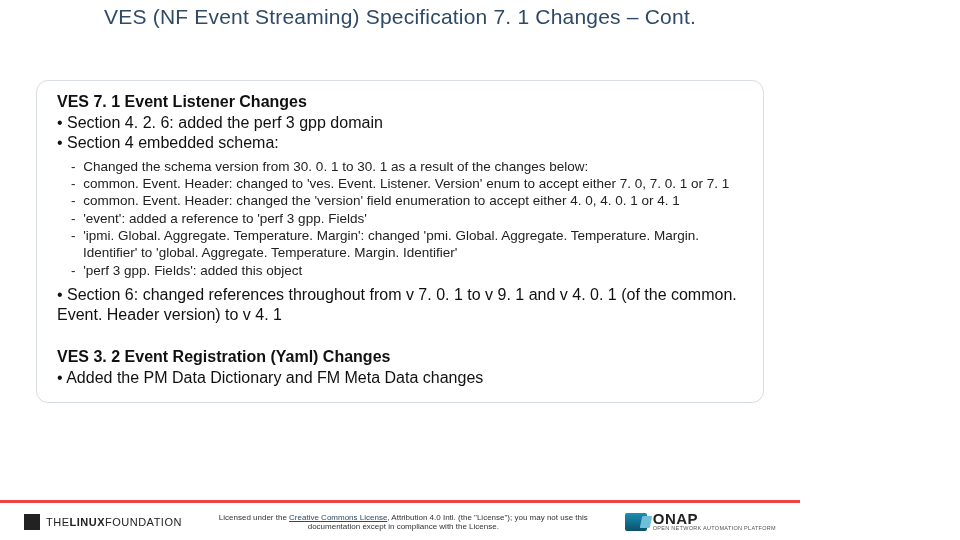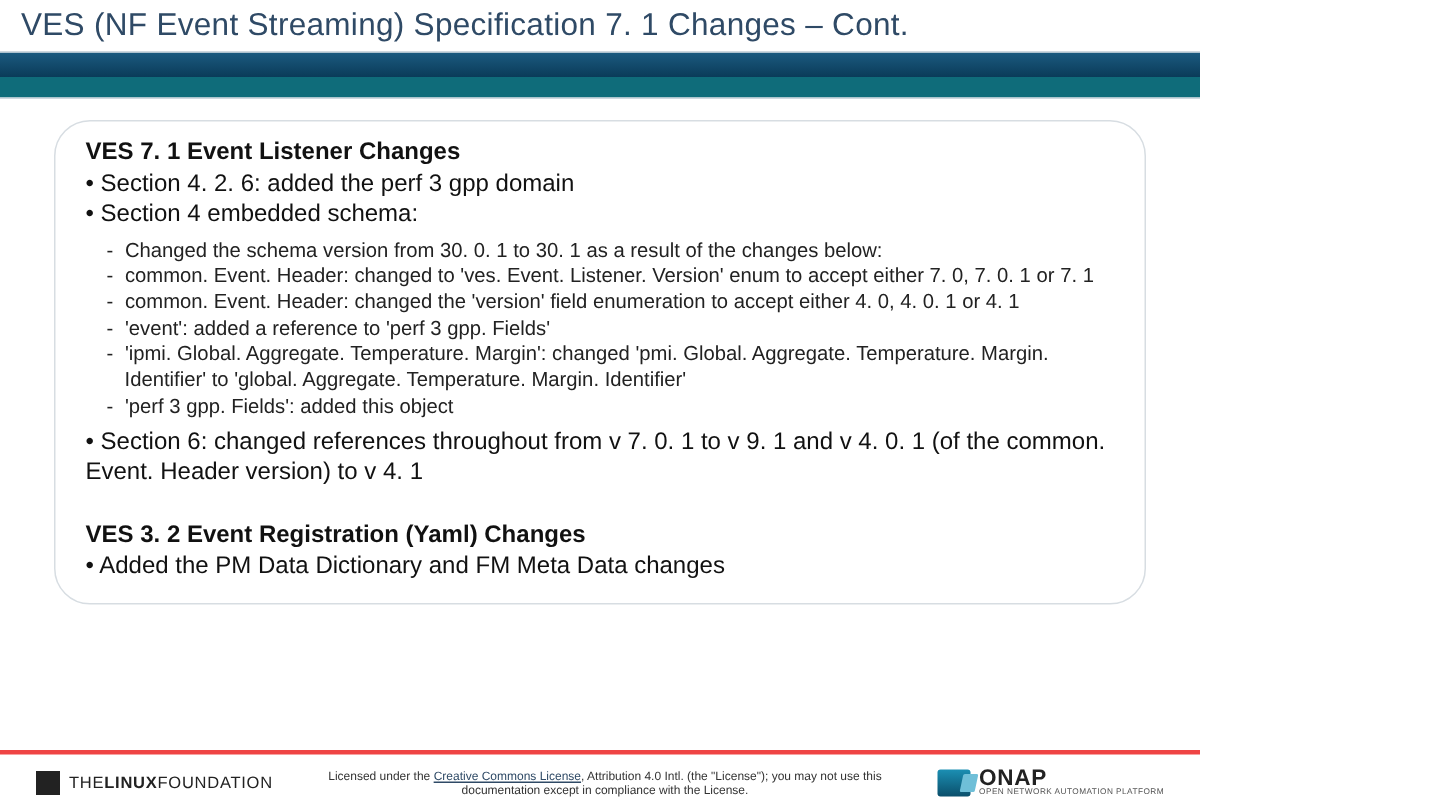--- a/index.html
+++ b/index.html
@@ -1,26 +1,26 @@
 <!DOCTYPE html>
 <html><head>
 <meta charset="utf-8">
 <style>
   * { margin: 0; padding: 0; box-sizing: border-box; }
   html, body { width: 960px; height: 540px; font-family: Arial, Helvetica, sans-serif; background: #fff; overflow: hidden; }
 
-  .slide { width: 800px; height: 540px; position: relative; display: flex; flex-direction: column; }
+  .slide { width: 800px; height: 540px; position: relative; display: flex; flex-direction: column; align-items: center; }
 
   .title-bar { height: 34px; display: flex; align-items: center; padding: 0 14px; }
   .title-bar h1 { font-size: 21px; color: #2f4a66; font-weight: 400; letter-spacing: .2px; }
 
   .banner { height: 32px; background: linear-gradient(#1b5a80, #0a3b58 55%, #0f6c7a 55%, #0f6c7a); border-top: 1px solid #cfd8df; border-bottom: 1px solid #cfd8df; }
 
   .content-area { flex: 1; padding: 14px 36px 0; position: relative; }
-  .card { background: #fff; border: 1px solid #d7dde2; border-radius: 24px; padding: 12px 20px 14px; box-shadow: 0 0 0 rgba(0,0,0,0); }
+  .card { background: #fff; border: 1px solid #d7dde2; border-radius: 12px; padding: 12px 20px 14px; box-shadow: 0 0 0 rgba(0,0,0,0); }
 
   .section-heading { font-size: 16px; font-weight: 700; color: #111; margin-bottom: 2px; }
   .bullets-l1 { list-style: none; }
   .bullets-l1 > li { font-size: 16px; color: #111; line-height: 1.28; }
   .bullets-l1 > li::before { content: "• "; }
 
   .bullets-l2 { list-style: none; margin: 4px 0 6px 26px; }
   .bullets-l2 > li { font-size: 13.5px; color: #222; line-height: 1.28; }
   .bullets-l2 > li::before { content: "- "; margin-left: -12px; padding-right: 4px; }
 

